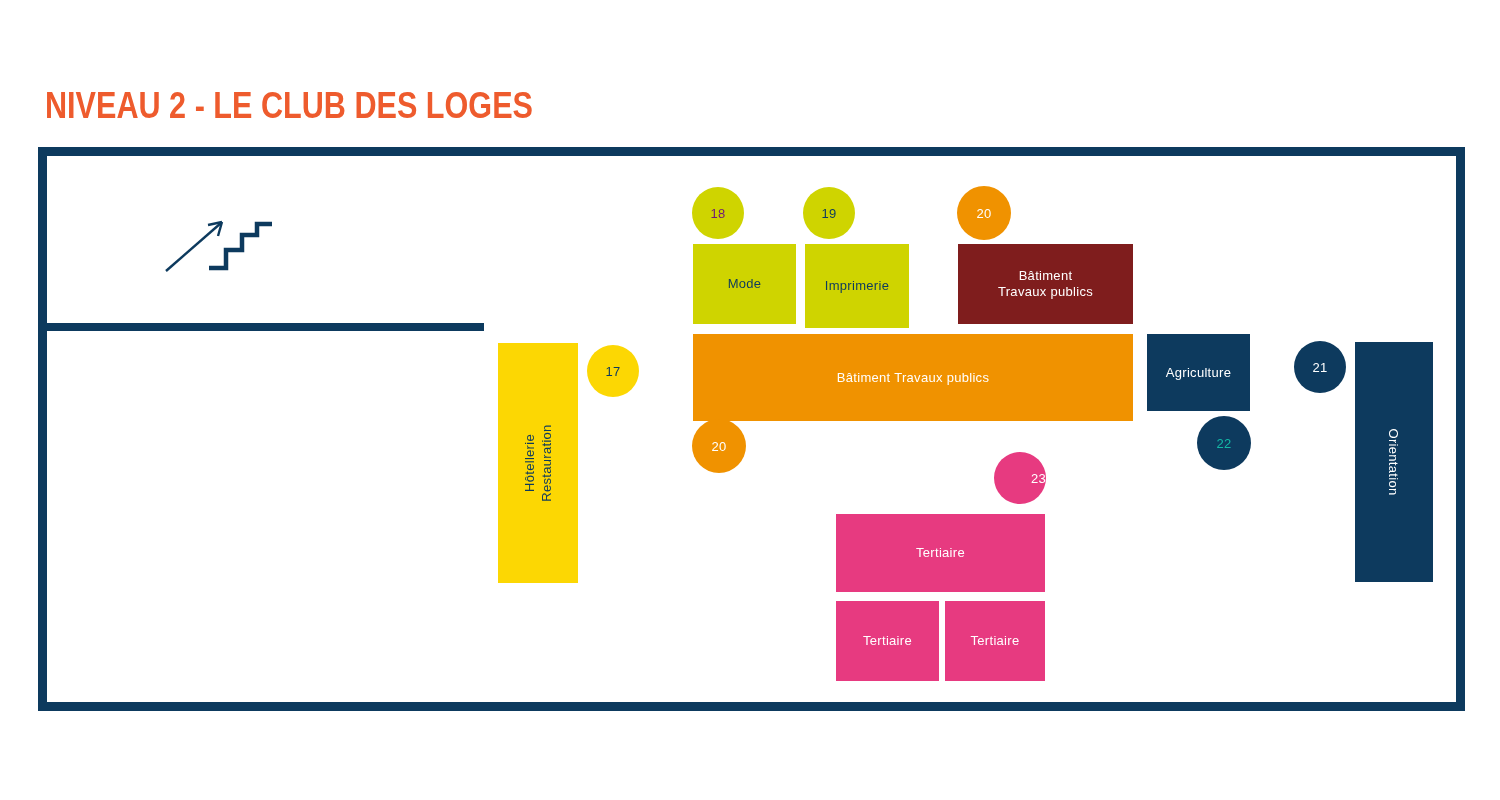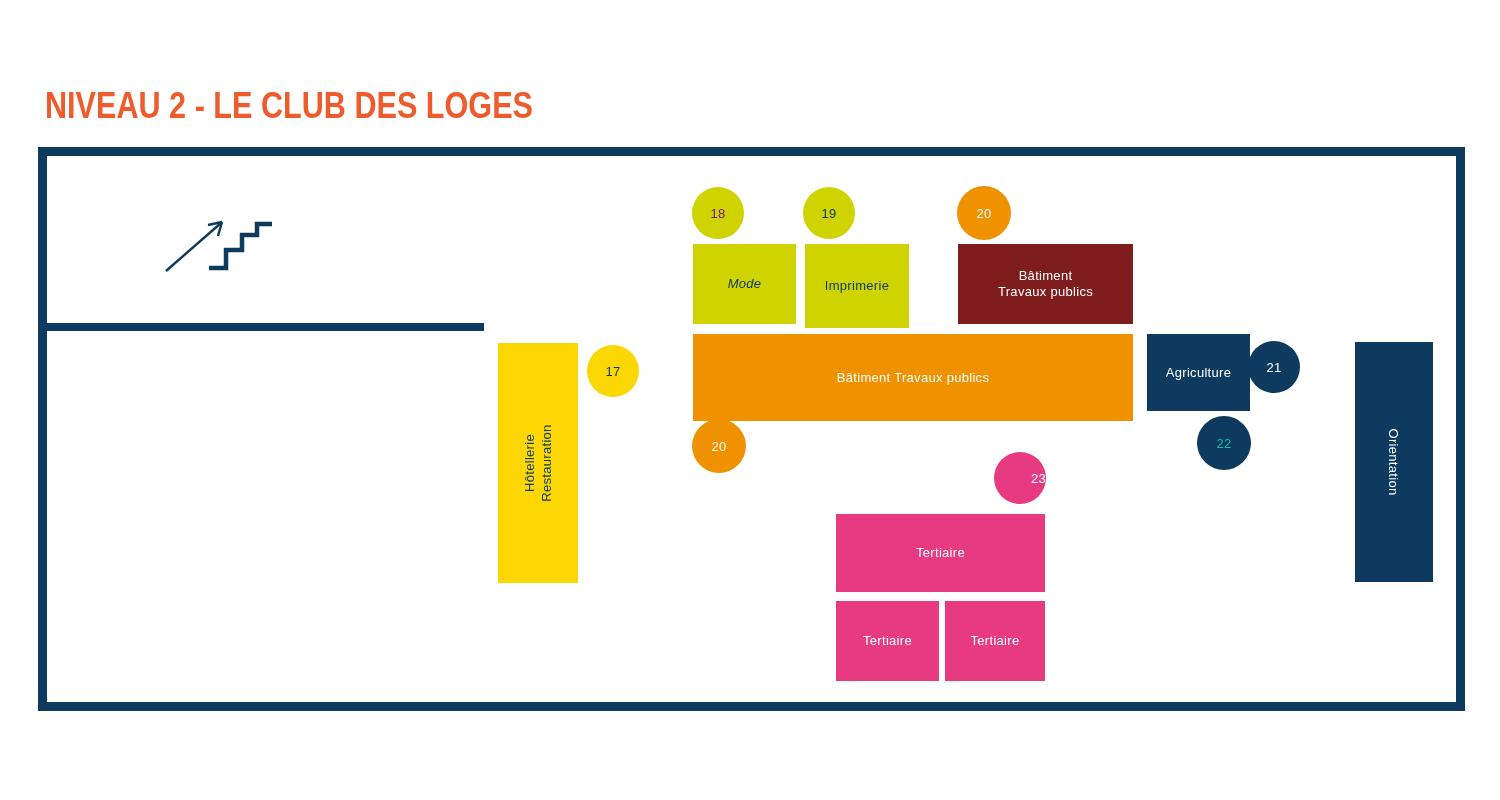--- a/index.html
+++ b/index.html
@@ -57,21 +57,21 @@
   <svg class="stairs-svg" width="120" height="70" viewBox="0 0 120 70" aria-hidden="true">
     <g stroke="var(--navy)" fill="none">
       <line x1="6" y1="63" x2="61" y2="15" stroke-width="2.4"></line>
       <line x1="62" y1="14" x2="48" y2="17" stroke-width="2.4"></line>
       <line x1="62" y1="14" x2="58" y2="28" stroke-width="2.4"></line>
       <path d="M 49 60 H 66 V 42 H 82 V 27 H 97 V 16 H 112" stroke-width="4.5"></path>
     </g>
   </svg>
 
   <div id="rooms-layer">
-      <div class="room" style="left: 693px; top: 244px; width: 103px; height: 80px; background: rgb(207, 212, 0); color: rgb(13, 58, 94); font-style: italic;">
+      <div class="room" style="left: 693px; top: 244px; width: 103px; height: 80px; background: rgb(207, 212, 0); color: rgb(13, 58, 94);">
         <div class="lbl">
           <div>Mode</div>
         </div>
       </div>
       <div class="room" style="left: 805px; top: 244px; width: 104px; height: 84px; background: rgb(207, 212, 0); color: rgb(13, 58, 94);">
         <div class="lbl">
           <div>Imprimerie</div>
         </div>
       </div>
       <div class="room" style="left: 958px; top: 244px; width: 175px; height: 80px; background: #7f1d1d; color: rgb(255, 255, 255);">
@@ -126,21 +126,21 @@
       </div>
       <div class="badge" style="left: 803px; top: 187px; width: 52px; height: 52px; background: rgb(207, 212, 0); color: rgb(13, 58, 94);">
         <span>19</span>
       </div>
       <div class="badge" style="left: 957px; top: 186px; width: 54px; height: 54px; background: rgb(240, 146, 0); color: rgb(255, 255, 255);">
         <span>20</span>
       </div>
       <div class="badge" style="left: 692px; top: 419px; width: 54px; height: 54px; background: rgb(240, 146, 0); color: rgb(255, 255, 255);">
         <span>20</span>
       </div>
-      <div class="badge" style="left: 1248px; top: 341px; width: 52px; height: 52px; background: rgb(13, 58, 94); color: rgb(255, 255, 255);">
+      <div class="badge" style="left: 1294px; top: 341px; width: 52px; height: 52px; background: rgb(13, 58, 94); color: rgb(255, 255, 255);">
         <span>21</span>
       </div>
       <div class="badge" style="left: 1197px; top: 416px; width: 54px; height: 54px; background: rgb(13, 58, 94); color: #14b8a6;">
         <span>22</span>
       </div>
       <div class="badge" style="left: 994px; top: 452px; width: 52px; height: 52px; background: rgb(231, 58, 128); color: rgb(255, 255, 255); justify-content: flex-end;">
         <span>23</span>
       </div>
     </div>
 

